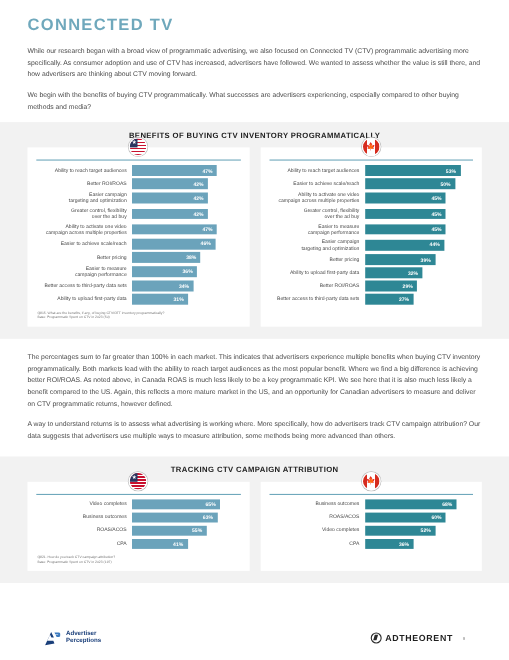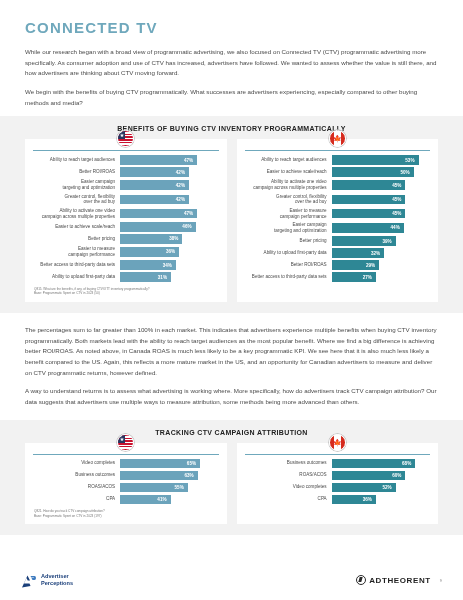--- a/index.html
+++ b/index.html
@@ -10,21 +10,21 @@
     color: #3a3a3a;
     overflow: hidden;
   }
   .page { position: relative; width: 463px; height: 600px; padding: 0 25px; }
 
   .section-title {
     font-size: 15px;
     font-weight: bold;
     color: #6FA8BC;
     letter-spacing: 1.2px;
-    padding-top: 19px;
+    padding-top: 14px;
     padding-bottom: 11px;
   }
 
   .para {
     font-size: 6.2px;
     line-height: 1.72;
     color: #4a4a4a;
     margin-bottom: 8px;
     text-align: left;
   }
@@ -124,21 +124,21 @@
   }
 
   .mid-text { padding-top: 12px; padding-bottom: 4px; }
 
   
   .footer {
     position: absolute;
     left: 0; right: 0; bottom: 0;
     height: 40px;
     display: flex; align-items: center;
-    padding: 0 21px;
+    padding: 0 40px;
   }
   .ap-logo { display: flex; align-items: center; gap: 5px; }
   .ap-mark {
     width: 15px; height: 13px; position: relative;
   }
   .ap-text {
     font-size: 5.6px; font-weight: bold; line-height: 1.22;
     color: #1a3f7a; white-space: pre-line;
   }
   .footer-right {

